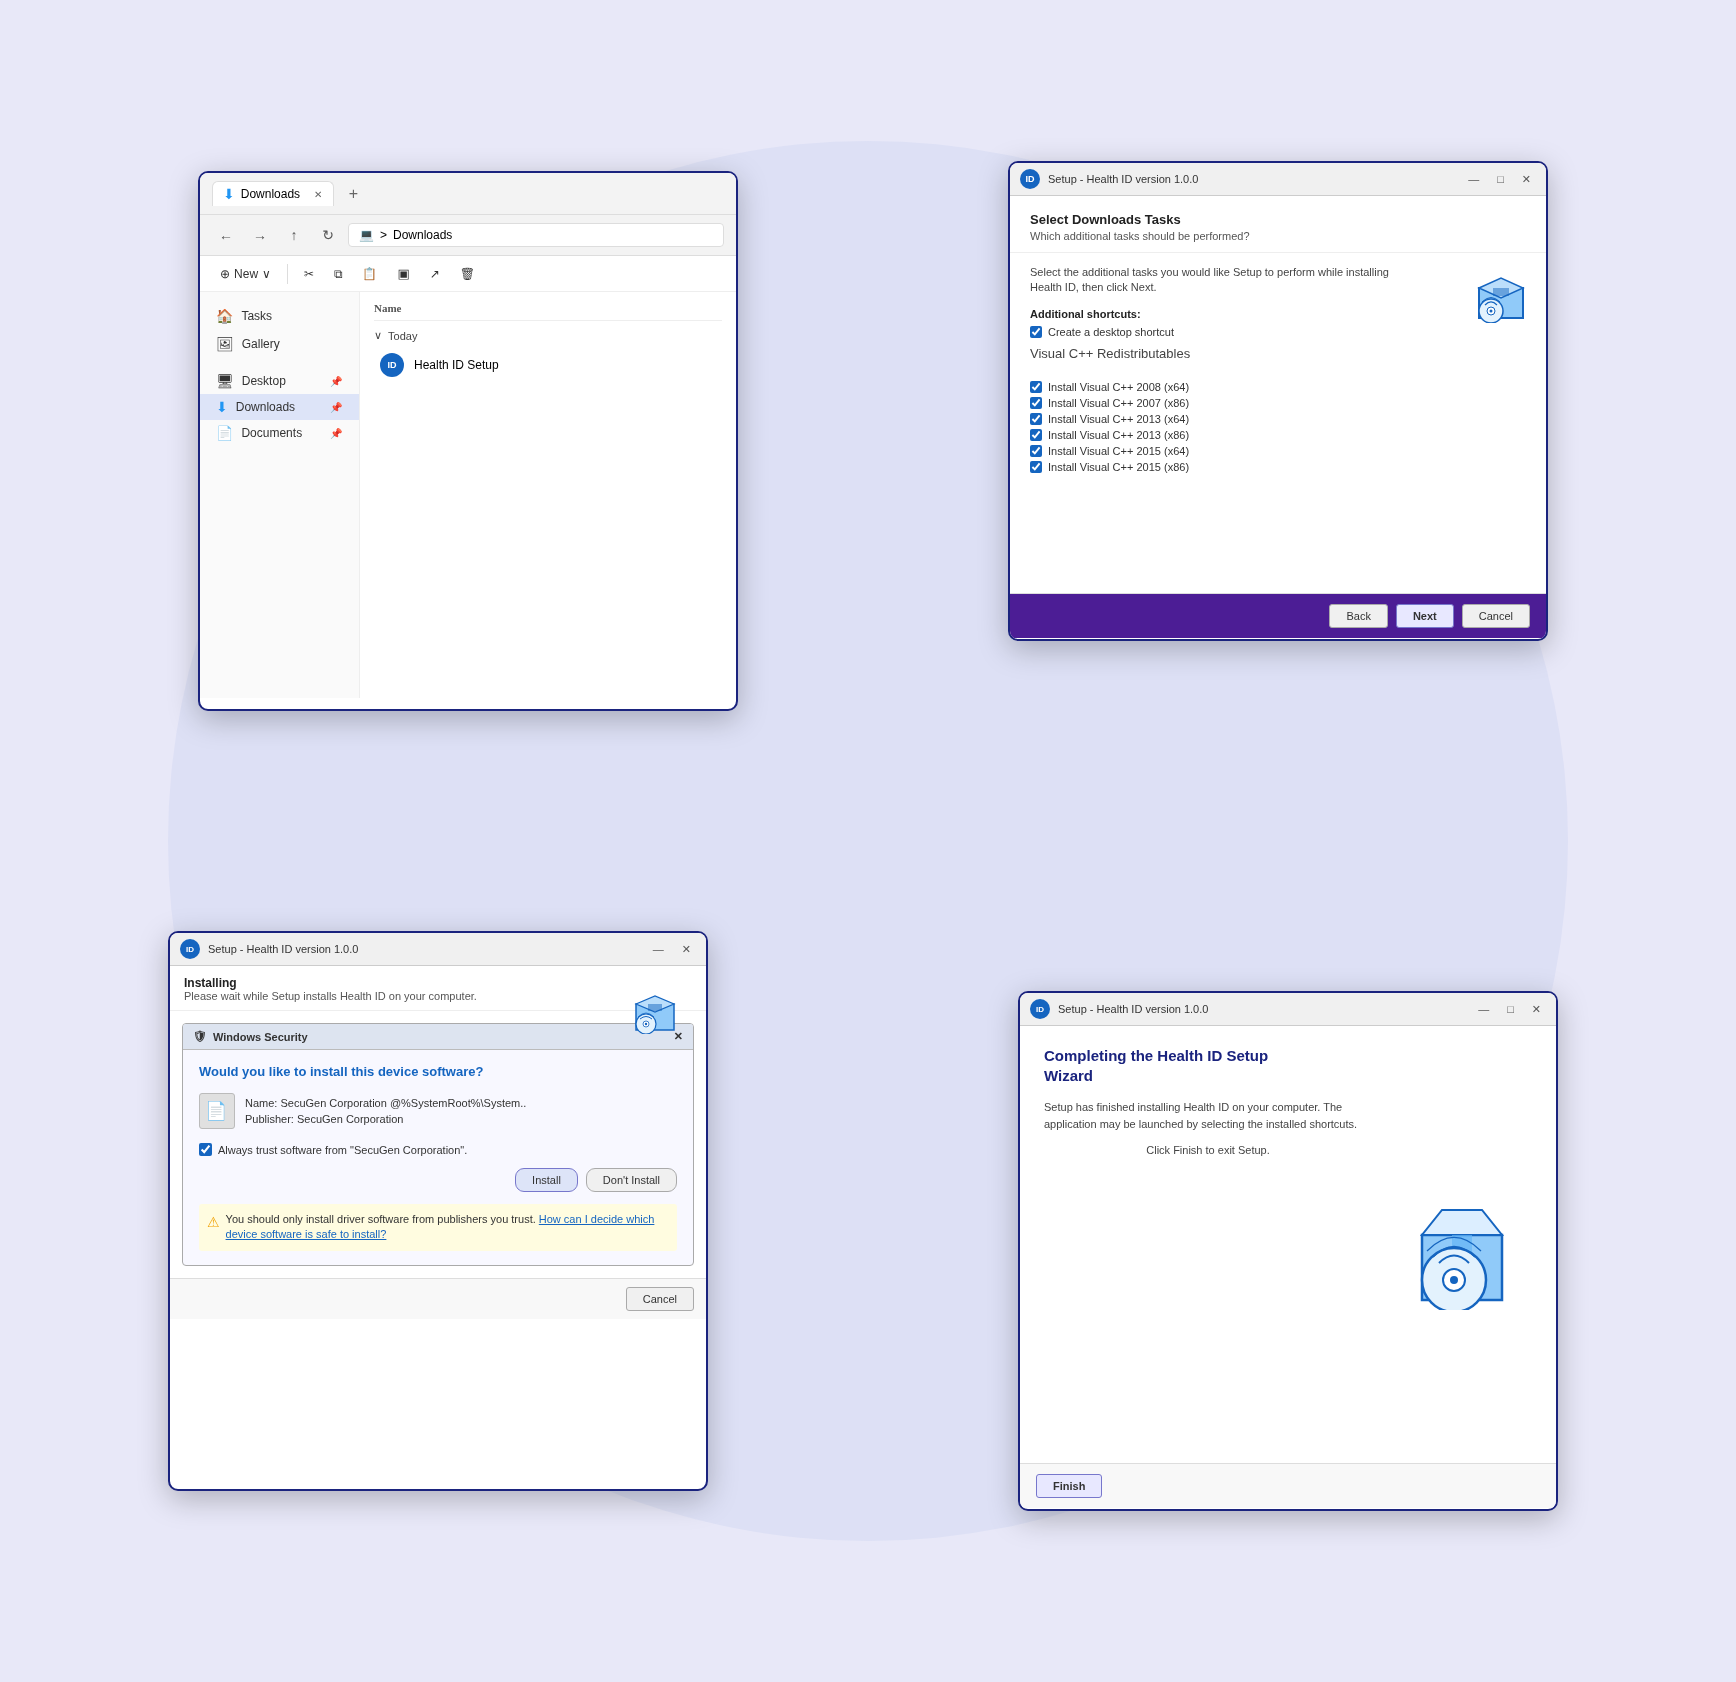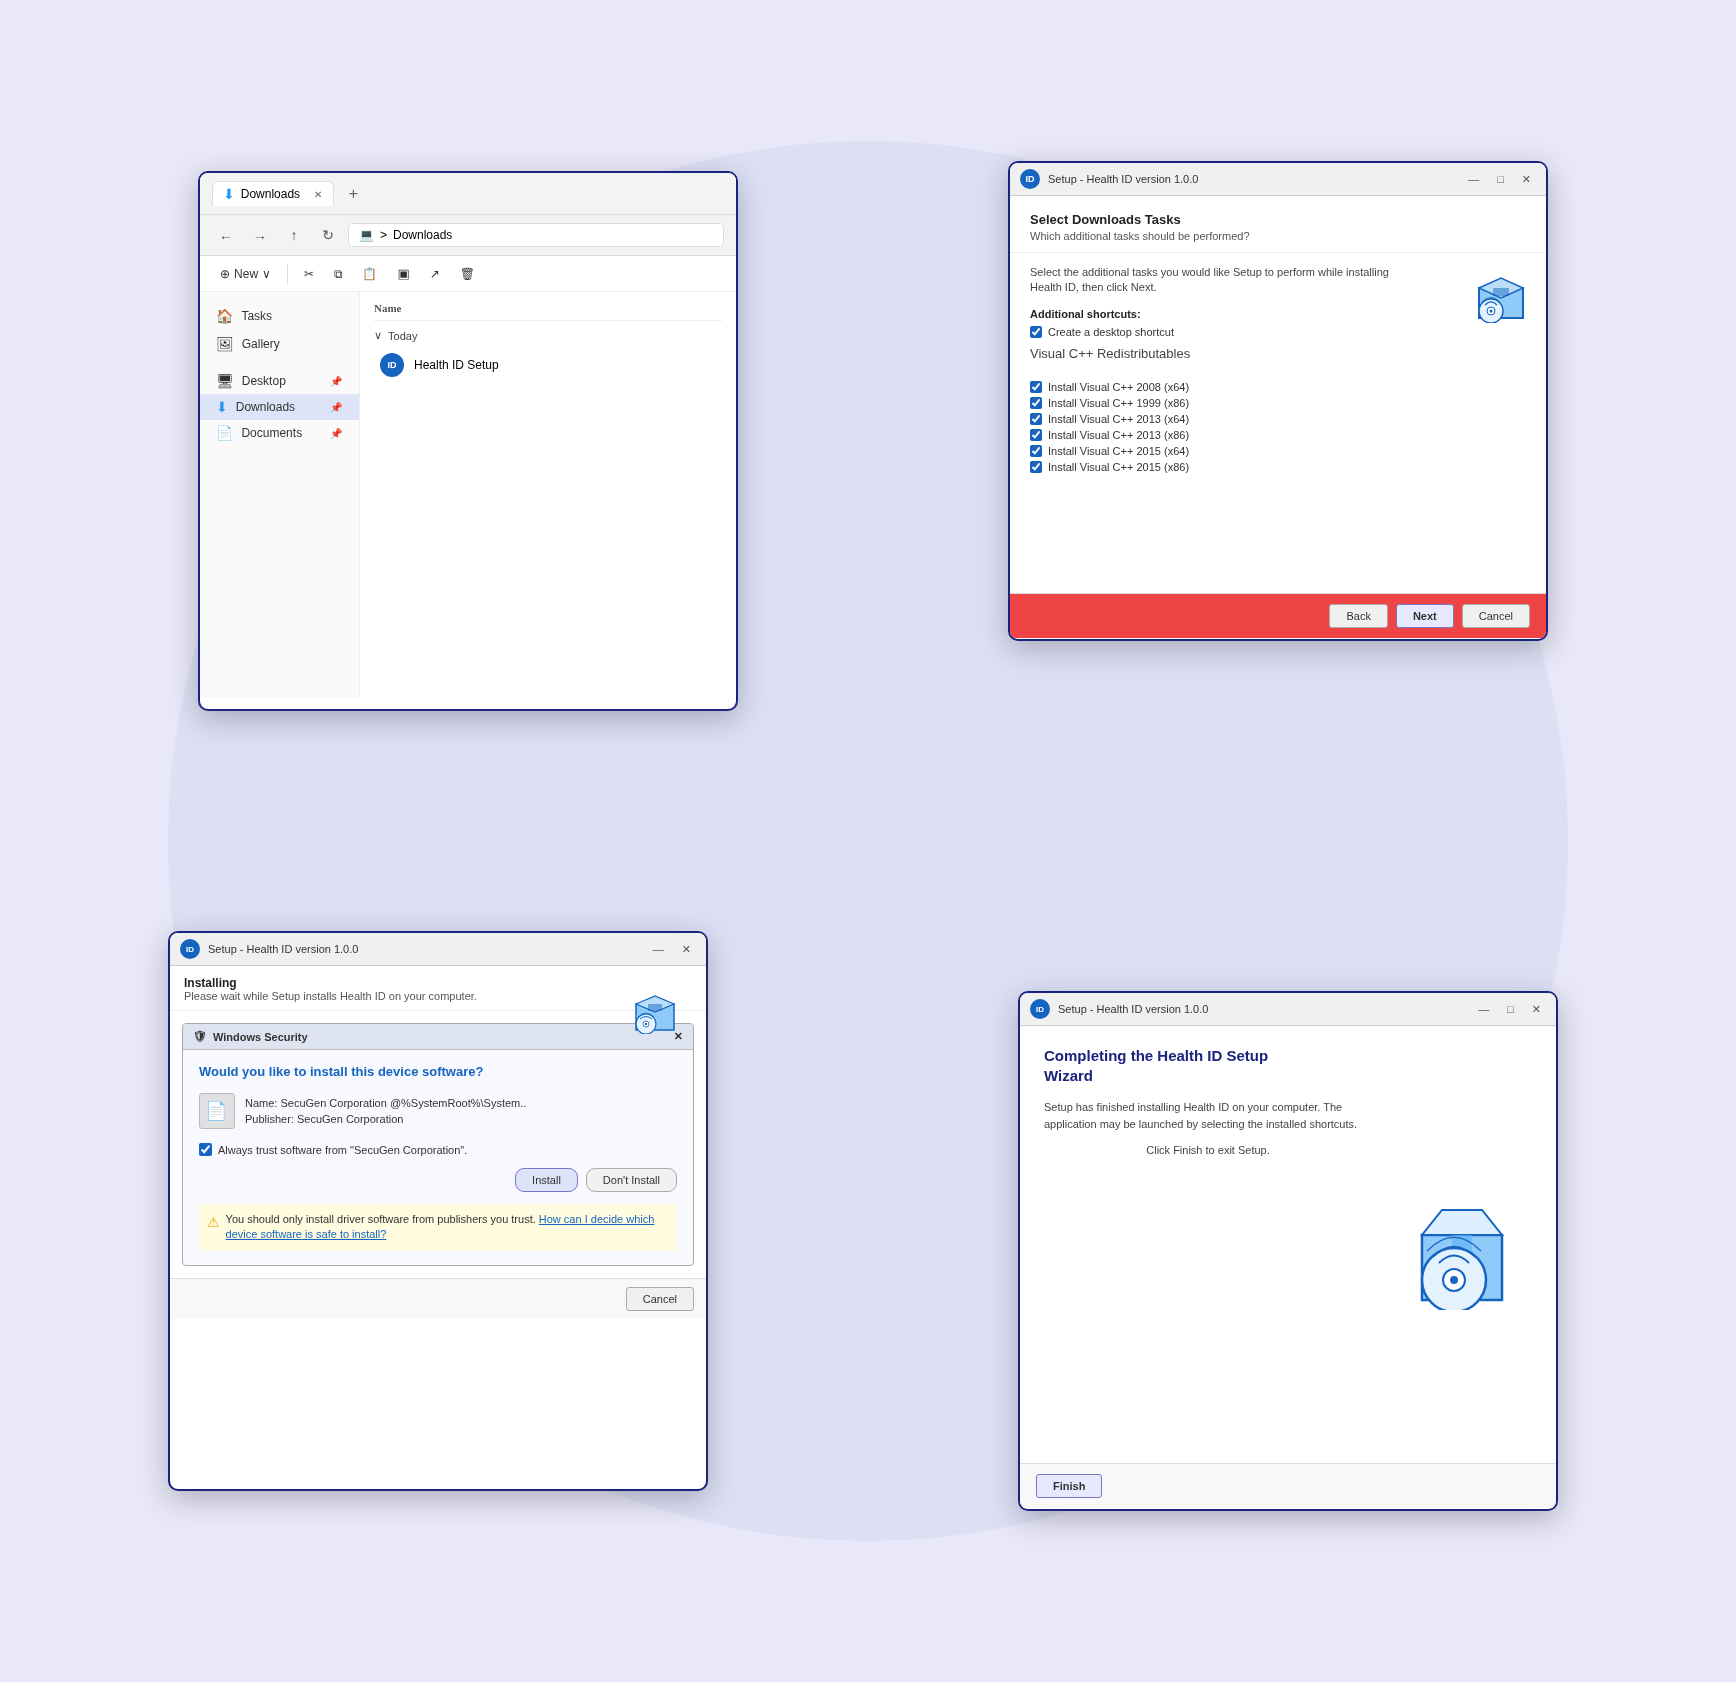--- a/index.html
+++ b/index.html
@@ -354,21 +354,21 @@
       color: #444;
       margin-bottom: 20px;
     }
 
     .setup-footer {
       padding: 10px 16px;
       border-top: 1px solid #ddd;
       display: flex;
       justify-content: flex-end;
       gap: 8px;
-      background: #ef4444;
+      background: #4c1d95;
     }
 
     .setup-btn {
       padding: 5px 16px;
       font-size: 11px;
       border: 1px solid #aaa;
       background: #f0f0f0;
       cursor: pointer;
       border-radius: 3px;
       color: #333;
@@ -760,21 +760,21 @@
 
         <div class="vcpp-section">
           <div class="vcpp-title">Visual C++ Redistributables</div>
           <div id="vcpp-checkboxes">
               <div class="checkbox-item">
                 <input type="checkbox" id="vcpp-cb-0" checked="" style="">
                 <label for="vcpp-cb-0">Install Visual C++ 2008 (x64)</label>
               </div>
               <div class="checkbox-item">
                 <input type="checkbox" id="vcpp-cb-1" checked="" style="">
-                <label for="vcpp-cb-1">Install Visual C++ 1999 (x86)</label>
+                <label for="vcpp-cb-1">Install Visual C++ 2007 (x86)</label>
               </div>
               <div class="checkbox-item">
                 <input type="checkbox" id="vcpp-cb-2" checked="" style="">
                 <label for="vcpp-cb-2">Install Visual C++ 2013 (x64)</label>
               </div>
               <div class="checkbox-item">
                 <input type="checkbox" id="vcpp-cb-3" checked="" style="">
                 <label for="vcpp-cb-3">Install Visual C++ 2013 (x86)</label>
               </div>
               <div class="checkbox-item">

